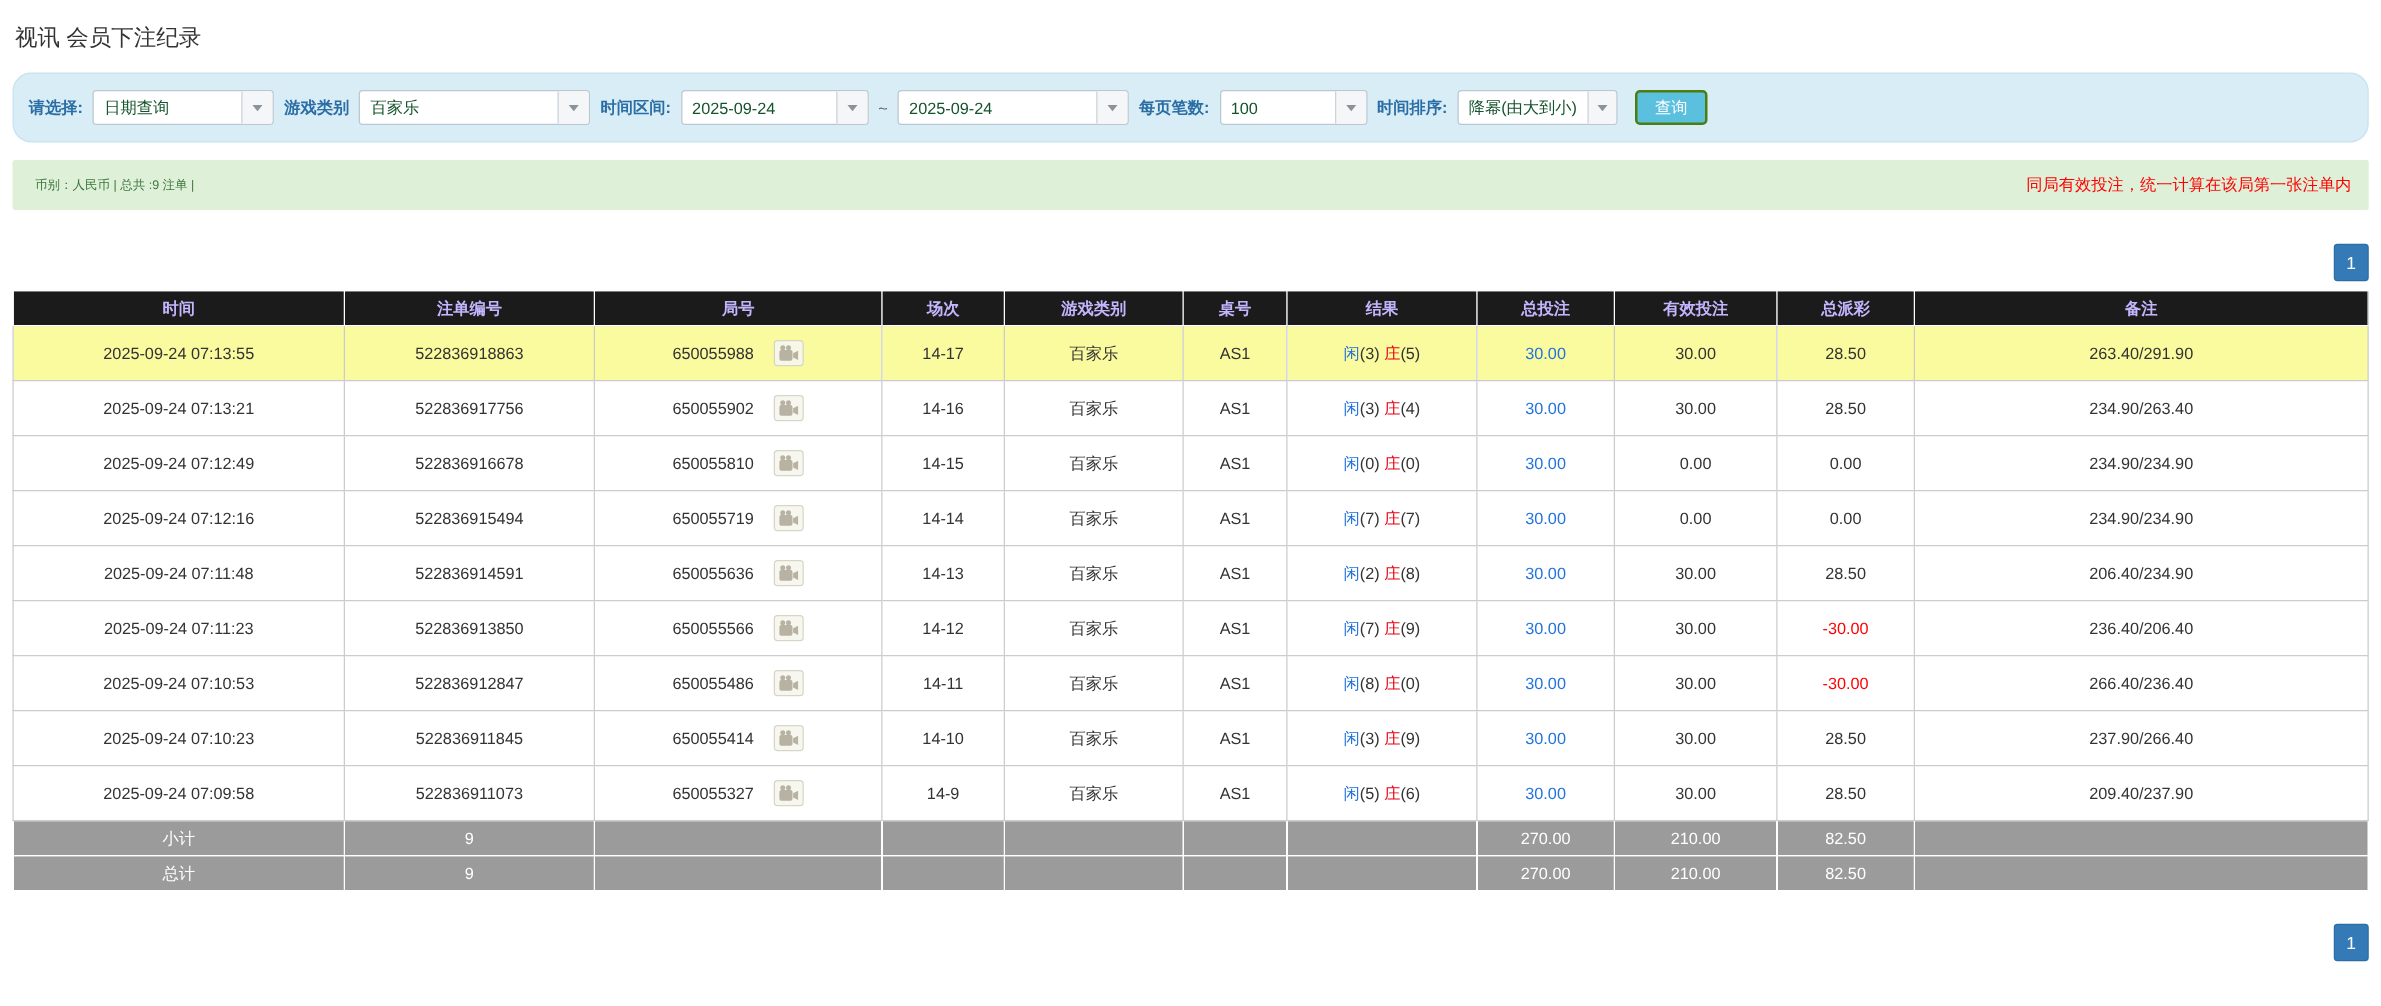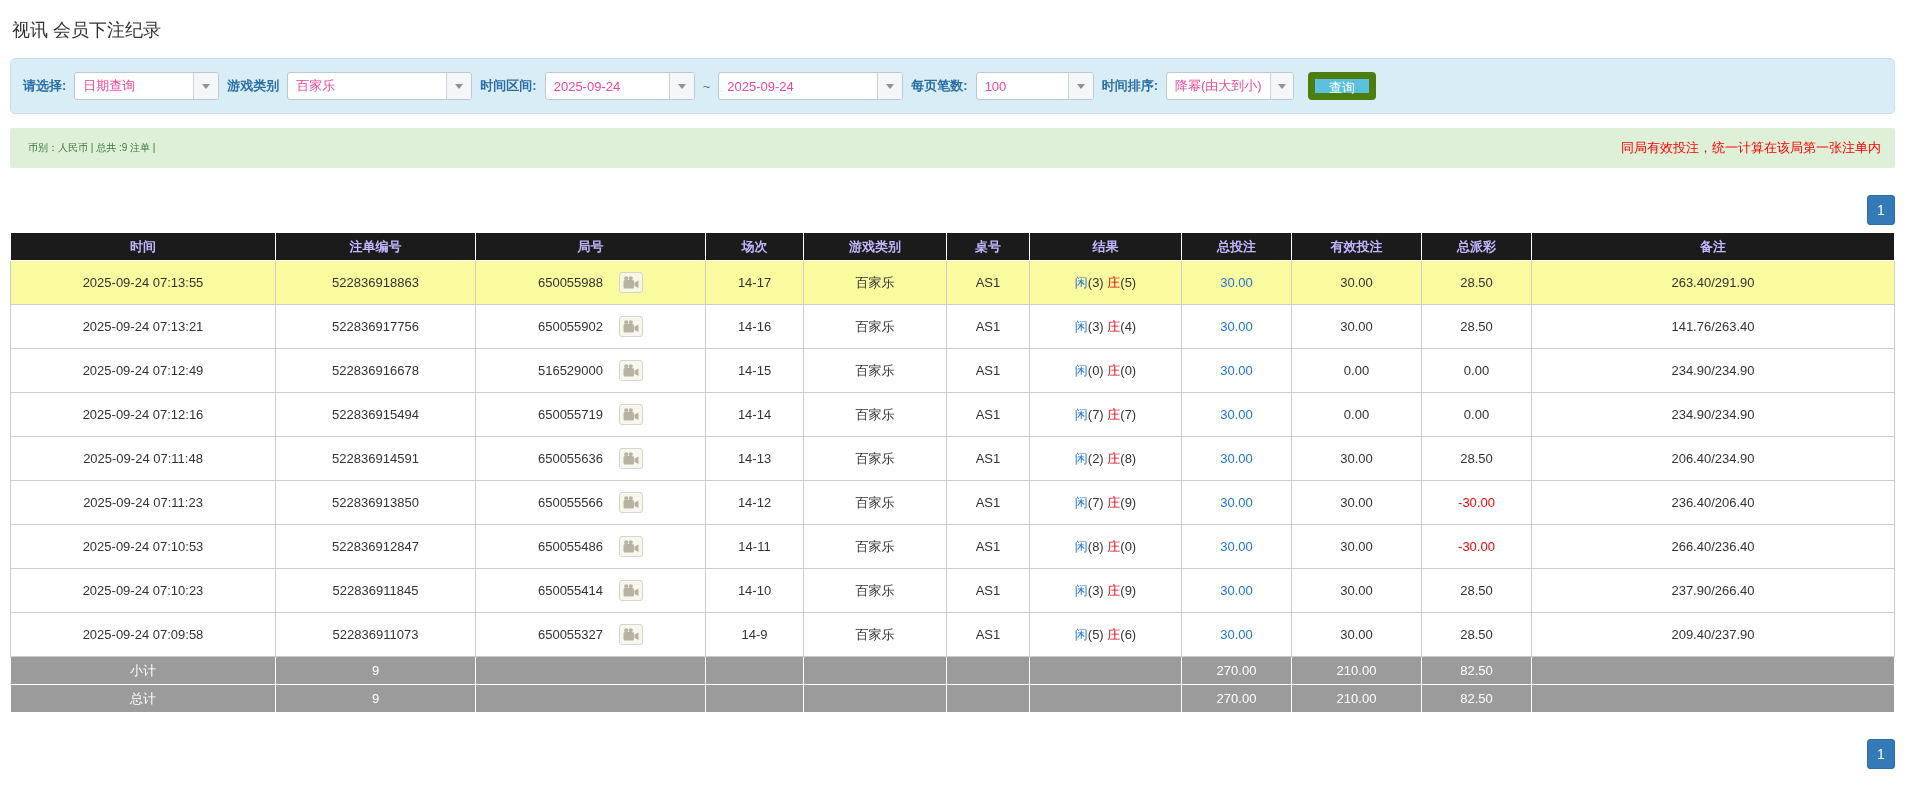--- a/index.html
+++ b/index.html
@@ -9,38 +9,38 @@
     background: #fff; color: #333;
     font-family: "Liberation Sans", "DejaVu Sans", sans-serif;
   }
   .page { padding: 0 10px; }
   .title { font-size: 18px; font-weight: 400; color: #333; margin: 18px 0 0 2px; }
 
   
   .filter-bar {
     margin-top: 16px; height: 56px;
     background: var(--filter-bg, #d9edf7);
-    border: 1px solid #c6e2f0; border-radius: 5px;
+    border: 1px solid #c6e2f0; border-radius: 15px;
     display: flex; align-items: center; gap: 8px; padding: 0 12px;
   }
   .flabel { font-size: 13px; font-weight: 700; color: #2b6ea5; white-space: nowrap; }
   .combo {
     display: flex; align-items: stretch; height: 28px; background: #fff;
     border: 1px solid #bcc8d0; border-radius: 3px; overflow: hidden; cursor: pointer;
   }
-  .combo-text { flex: 1; display: flex; align-items: center; padding: 0 8px; font-size: 13px; color: #ec4899; white-space: nowrap; }
+  .combo-text { flex: 1; display: flex; align-items: center; padding: 0 8px; font-size: 13px; color: #14532d; white-space: nowrap; }
   .combo-arrow { width: 25px; border-left: 1px solid #ccd4da; background: #f4f6f7; display: flex; align-items: center; justify-content: center; }
   .caret { width: 0; height: 0; border-left: 4px solid transparent; border-right: 4px solid transparent; border-top: 5px solid #8a9399; }
   .w1 { width: 145px; } .w2 { width: 185px; } .w3 { width: 150px; }
   .w4 { width: 185px; } .w5 { width: 118px; } .w6 { width: 128px; }
   .tilde { font-size: 13px; color: #667; }
   .search-btn {
     margin-left: 6px; height: 28px; padding: 0 14px;
     background: var(--btn-bg, #5bc0de); color: #fff;
-    border: 7px solid #4d7c0f; border-radius: 4px; font-size: 13px; cursor: pointer;
+    border: 2px solid #4d7c0f; border-radius: 4px; font-size: 13px; cursor: pointer;
     font-family: inherit;
   }
 
   
   .summary-bar {
     margin-top: 14px; height: 40px; border-radius: 2px;
     background: var(--summary-bg, #dff0d8);
     display: flex; align-items: center; justify-content: space-between;
     padding: 0 14px 0 18px;
   }
@@ -221,27 +221,27 @@
                 </svg>
               </button>
             </span></td>
           <td>14-16</td>
           <td>百家乐</td>
           <td>AS1</td>
           <td><span class="p-label">闲</span><span>(3)</span> <span class="b-label">庄</span><span>(4)</span></td>
           <td><span class="val-link">30.00</span></td>
           <td>30.00</td>
           <td>28.50</td>
-          <td>141.76/263.40</td>
+          <td>234.90/263.40</td>
         </tr>
         <tr>
           <td>2025-09-24 07:12:49</td>
           <td>522836916678</td>
           <td><span class="round-wrap">
-              <span>516529000</span>
+              <span>650055810</span>
               <button class="video-btn">
                 <svg width="16" height="13" viewBox="0 0 16 13">
                   <circle cx="3.2" cy="2.2" r="2" fill="#b7b2a2"></circle>
                   <circle cx="7.8" cy="2.2" r="2" fill="#b7b2a2"></circle>
                   <rect x="0.5" y="4" width="10.5" height="8.5" rx="1.5" fill="#b7b2a2"></rect>
                   <polygon points="11.5,6.5 15.5,4.5 15.5,12 11.5,10" fill="#b7b2a2"></polygon>
                 </svg>
               </button>
             </span></td>
           <td>14-15</td>

